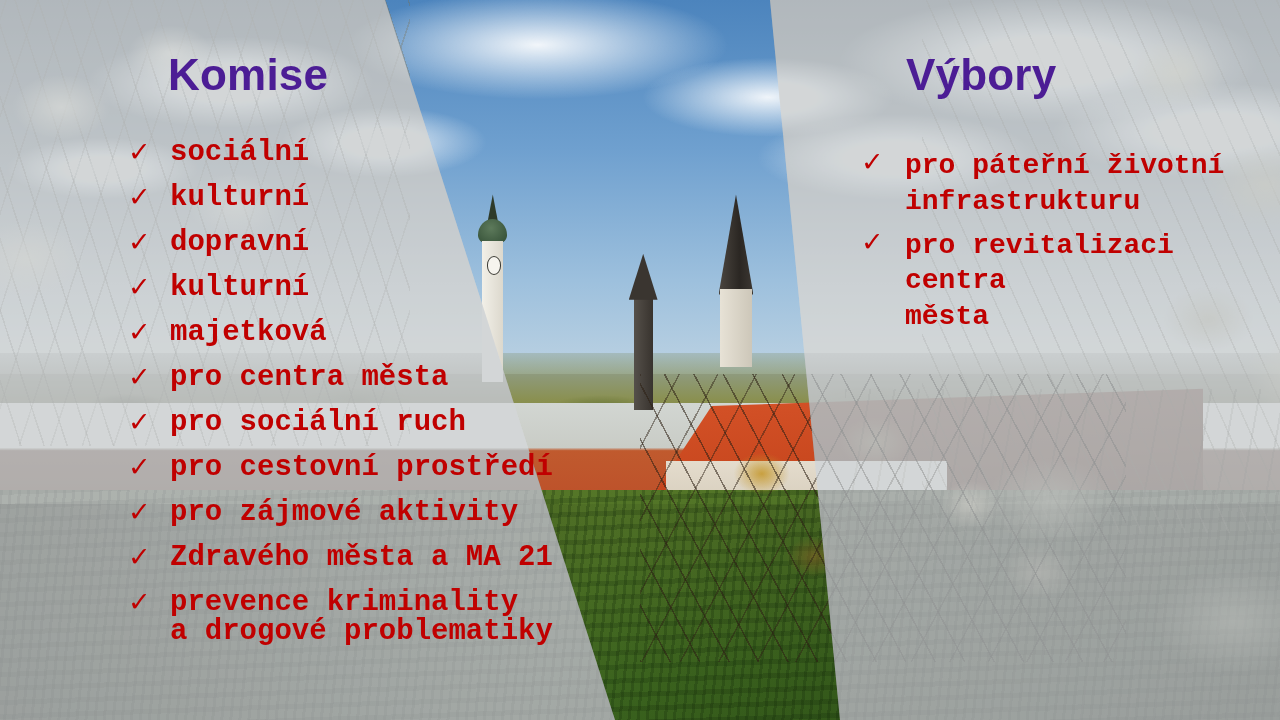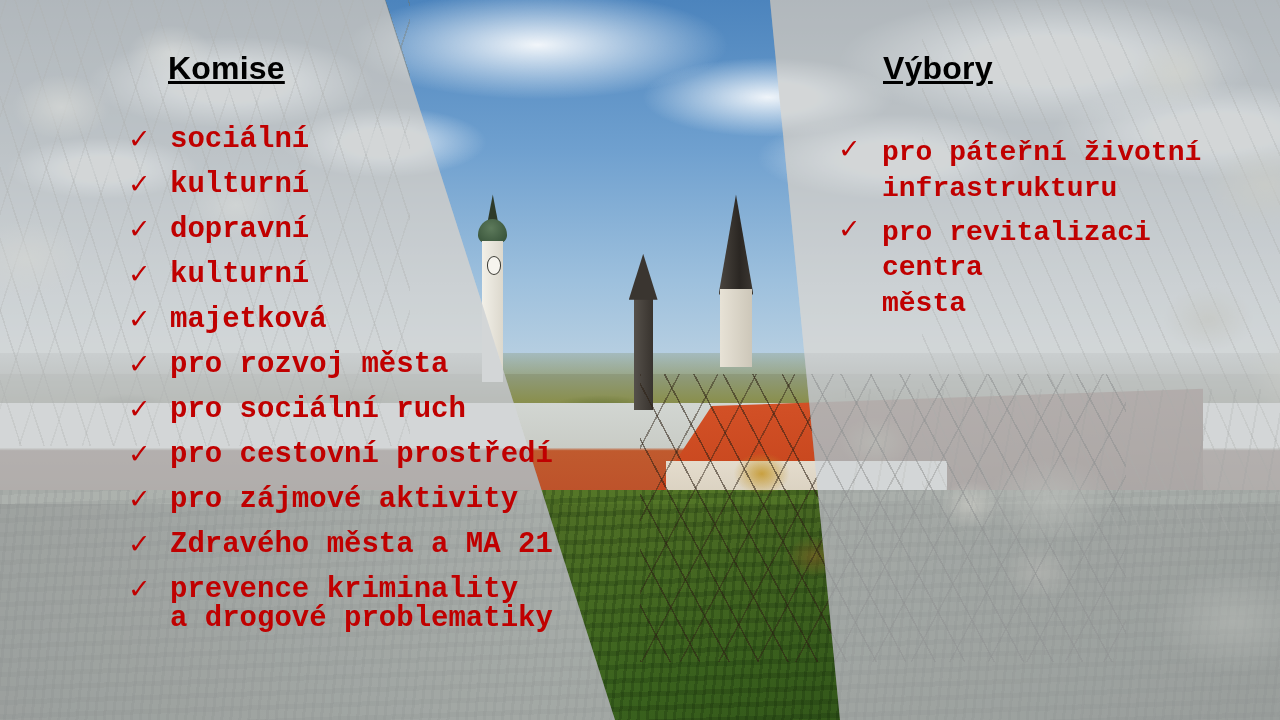--- a/index.html
+++ b/index.html
@@ -165,26 +165,25 @@
     position:absolute; inset:0;
     backdrop-filter: saturate(.16) brightness(1.26) contrast(.72);
     background: rgba(205,210,212,.56);
   }
   .wash-left  { clip-path: polygon(0 0, 385px 0, 615px 720px, 0 720px); }
   .wash-right { clip-path: polygon(770px 0, 1280px 0, 1280px 720px, 840px 720px); }
 
   
   .col { position:absolute; }
   .col-title {
-    font-size: 32px;
+    font-size: 44px;
     font-weight: 700;
-    color: #000000;
+    color: #4c1d95;
     letter-spacing: .2px;
     white-space: nowrap;
-    text-decoration: underline;
   }
   ul.check-list { list-style:none; margin:0; padding:0; }
   ul.check-list li {
     display: flex;
     align-items: flex-start;
     color: #C00000;
     font-weight: 700;
     line-height: 1.0;
     white-space: pre-line;
   }
@@ -196,21 +195,21 @@
   }
   .item-text { flex: 1 1 auto; font-family: Liberation Mono, monospace; }
 
   
   #col-left { left: 128px; top: 50px; width: 470px; }
   #col-left .col-title { margin-left: 40px; margin-bottom: 38px; }
   #col-left ul.check-list li { font-size: 29px; margin-bottom: 16px; }
   #col-left .tick { width: 42px; font-size: 27px; line-height: 1.05; }
 
   
-  #col-right { left: 838px; top: 50px; width: 420px; }
+  #col-right { left: 861px; top: 50px; width: 420px; }
   #col-right .col-title { margin-left: 45px; margin-bottom: 48px; }
   #col-right ul.check-list li { font-size: 28px; margin-bottom: 8px; }
   #col-right .tick { width: 44px; font-size: 27px; line-height: 1.05; }
   #col-right .item-text { line-height: 1.28; }
 </style>
 </head>
 <body>
 
 <div id="slide">
 
@@ -269,21 +268,21 @@
       <li>
         <span class="tick">✓</span>
         <span class="item-text">kulturní</span>
       </li>
       <li>
         <span class="tick">✓</span>
         <span class="item-text">majetková</span>
       </li>
       <li>
         <span class="tick">✓</span>
-        <span class="item-text">pro rozvoj města</span>
+        <span class="item-text">pro centra města</span>
       </li>
       <li>
         <span class="tick">✓</span>
         <span class="item-text">pro sociální ruch</span>
       </li>
       <li>
         <span class="tick">✓</span>
         <span class="item-text">pro cestovní prostředí</span>
       </li>
       <li>

